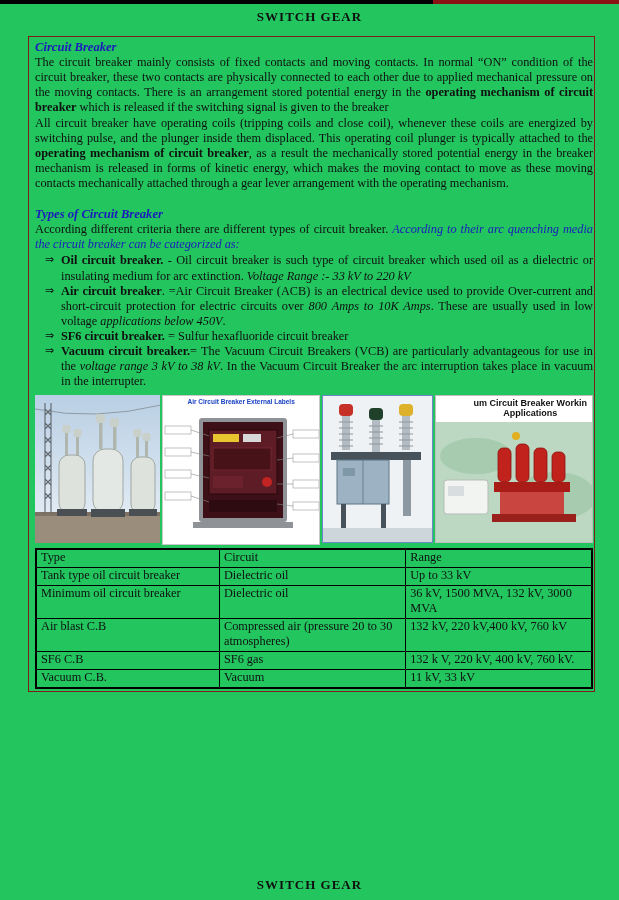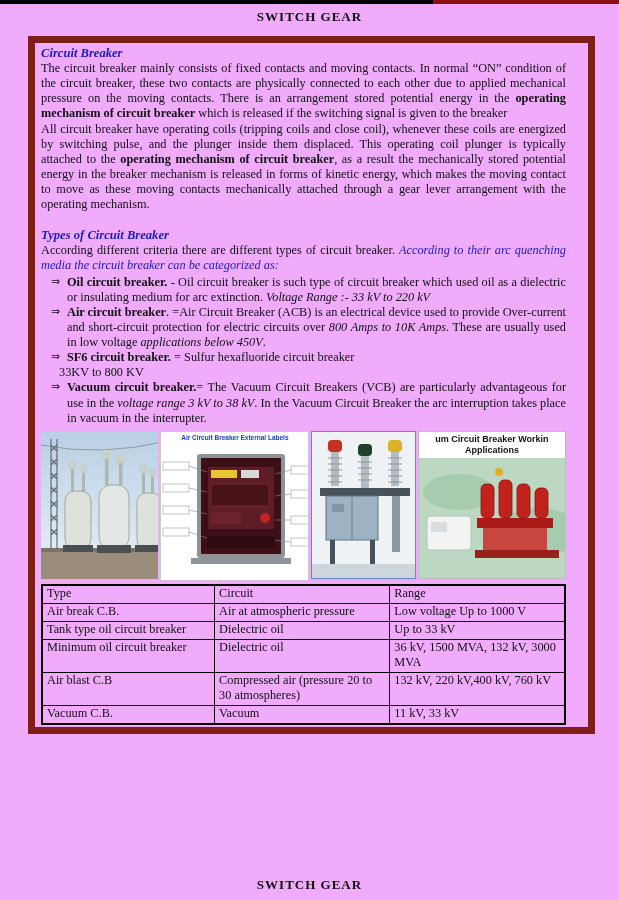--- a/index.html
+++ b/index.html
@@ -1,40 +1,40 @@
 <!DOCTYPE html>
 <html><head>
 <meta charset="utf-8">
 <style>
   * { margin:0; padding:0; box-sizing:border-box; }
   html,body { background:#ffffff; }
   .page {
     position:relative;
     width:619px; height:900px;
     margin:0 auto;
-    background:#f0abfc;
+    background:#22c55e;
     font-family:"Liberation Serif", serif;
     color:#101010;
     overflow:hidden;
   }
   .topbar { position:absolute; top:0; left:0; width:619px; height:4px; background:#000; }
   .topbar .red-seg { position:absolute; right:0; top:0; width:186px; height:4px; background:#8a1212; }
 
   .page-title {
     padding-top:9px;
     text-align:center;
     font-weight:bold;
     font-size:13px;
     letter-spacing:1px;
   }
 
   .content-box {
     margin:11px 24px 0 28px;
-    border:7px solid #7f1d1d;
-    padding:3px 22px 2px 6px;
+    border:1px solid #7f1d1d;
+    padding:3px 1px 2px 6px;
   }
 
   .para { font-size:12.3px; line-height:1.23; text-align:justify; }
   .heading {
     color:#1b1bbd;
     font-weight:bold;
     font-style:italic;
     font-size:12.6px;
     margin-top:16px;
   }
@@ -54,21 +54,21 @@
   .fig2 { width:160px; height:150px; border:1px solid #c9c9c9; }
   .fig3 { width:112px; height:148px; border:1px solid #6d86c8; }
   .fig4 { width:159px; height:148px; border:1px solid #bdbdbd; }
   .fig svg { display:block; }
   .fig2-caption {
     position:absolute; top:2px; left:0; width:100%;
     text-align:center; font-size:6.5px; font-weight:bold;
     color:#1a41c2; font-family:"Liberation Sans", sans-serif;
   }
   .fig4-caption {
-    position:absolute; top:2px; left:0; width:100%;
+    position:absolute; top:2px; left:16px; width:100%;
     text-align:center; font-size:9px; font-weight:bold; line-height:1.2;
     color:#111; font-family:"Liberation Sans", sans-serif;
   }
 
   table.data {
     border-collapse:collapse;
     width:100%;
     margin-top:3px;
     border:2px solid #000;
   }
@@ -119,21 +119,20 @@
       <div class="titem">
         <span class="marker">⇒</span><b class="run">Oil circuit breaker.</b><span> - Oil circuit breaker is such type of circuit breaker which used oil as a dielectric or insulating medium for arc extinction. </span><i class="run">Voltage Range :- 33 kV to 220 kV</i>
       </div>
 
       <div class="titem">
         <span class="marker">⇒</span><b class="run">Air circuit breaker</b><span>. =Air Circuit Breaker (ACB) is an electrical device used to provide Over-current and short-circuit protection for electric circuits over </span><i class="run">800 Amps to 10K Amps</i><span>. These are usually used in low voltage </span><i class="run">applications below 450V</i><span>.</span>
       </div>
 
       <div class="titem">
         <span class="marker">⇒</span><b class="run">SF6 circuit breaker.</b><span> = Sulfur hexafluoride circuit breaker</span>
-        <div class="subline">33KV to 800 KV</div>
       </div>
 
       <div class="titem">
         <span class="marker">⇒</span><b class="run">Vacuum circuit breaker.</b><span>= The Vacuum Circuit Breakers (VCB) are particularly advantageous for use in the </span><i class="run">voltage range 3 kV to 38 kV</i><span>. In the Vacuum Circuit Breaker the arc interruption takes place in vacuum in the interrupter.</span>
       </div>
 
     </div>
 
     <div class="figrow">
 
@@ -284,40 +283,40 @@
     <table class="data">
       <thead>
         <tr>
           <th>Type</th>
           <th>Circuit</th>
           <th>Range</th>
         </tr>
       </thead>
       <tbody>
         <tr>
-          <td>Air break C.B.</td>
-          <td>Air at atmospheric pressure</td>
-          <td>Low voltage Up to 1000 V</td>
-        </tr>
-        <tr>
           <td>Tank type oil circuit breaker</td>
           <td>Dielectric oil</td>
           <td>Up to 33 kV</td>
         </tr>
         <tr>
           <td>Minimum oil circuit breaker</td>
           <td>Dielectric oil</td>
           <td>36 kV, 1500 MVA, 132 kV, 3000 MVA</td>
         </tr>
         <tr>
           <td>Air blast C.B</td>
           <td>Compressed air (pressure 20 to 30 atmospheres)</td>
           <td>132 kV, 220 kV,400 kV, 760 kV</td>
         </tr>
         <tr>
+          <td>SF6 C.B</td>
+          <td>SF6 gas</td>
+          <td>132 k V, 220 kV, 400 kV, 760 kV.</td>
+        </tr>
+        <tr>
           <td>Vacuum C.B.</td>
           <td>Vacuum</td>
           <td>11 kV, 33 kV</td>
         </tr>
       </tbody>
     </table>
 
   </div>
 
   <div class="footer-title">SWITCH GEAR</div>

